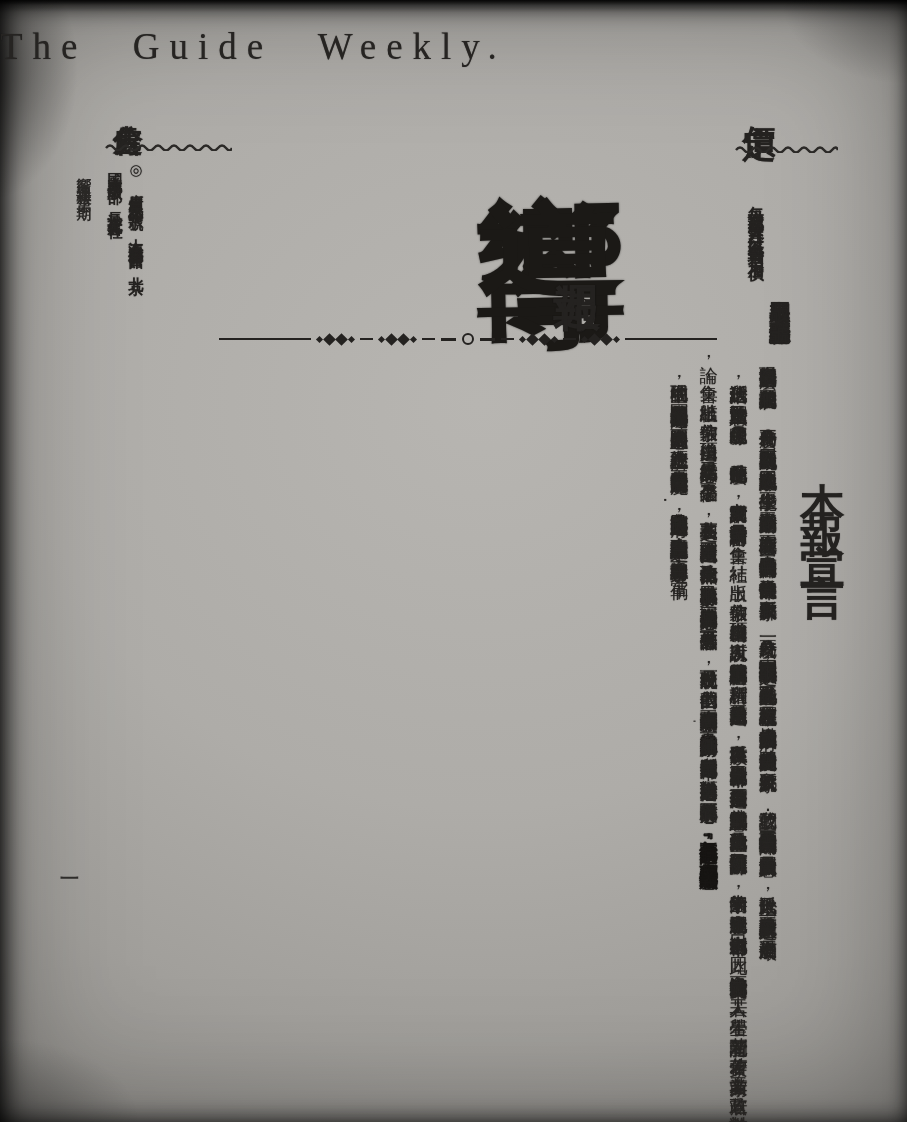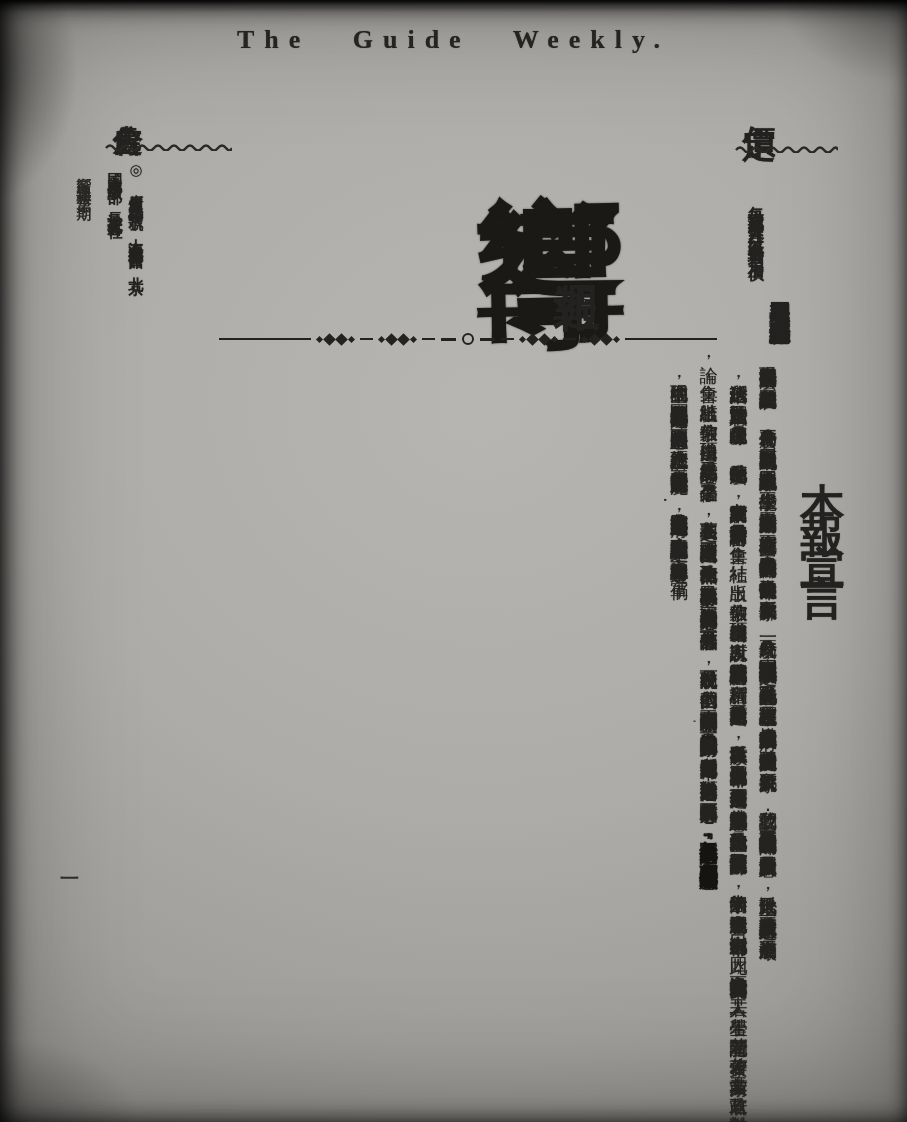--- a/index.html
+++ b/index.html
@@ -22,22 +22,22 @@
       radial-gradient(ellipse 140px 190px at -20px 70px, rgba(0,0,0,.55), rgba(0,0,0,0) 70%),
       radial-gradient(ellipse 180px 120px at 100% 0%, rgba(0,0,0,.35), rgba(0,0,0,0) 70%),
       radial-gradient(ellipse 200px 120px at 0% 100%, rgba(0,0,0,.30), rgba(0,0,0,0) 70%),
       linear-gradient(180deg, rgba(0,0,0,.85) 0, rgba(0,0,0,.25) 5px, rgba(0,0,0,0) 12px);
   }
   .ink{color:#242220;text-shadow:0 0 1px rgba(20,18,16,.55);}
 
   
   .rtl-line{writing-mode:vertical-rl;white-space:nowrap;overflow:visible;}
 
-  .eng-title{position:absolute;top:25px;left:0;right:0;text-align:center;
-    font-weight:bold;font-size:26px;letter-spacing:10px;word-spacing:26px;color:#262422;
+  .eng-title{position:absolute;top:25px;left:0;right:0;
+    font-weight:normal;font-size:37px;letter-spacing:10px;word-spacing:26px;color:#262422;
     text-shadow:0 0 1px rgba(0,0,0,.5);}
 
   
   .calligraphy{position:absolute;top:72px;left:236px;width:420px;height:180px;
     font-size:150px;line-height:210px;font-weight:bold;color:#1b1916;
     text-shadow:0 0 2px rgba(10,10,10,.6);transform:rotate(-1deg);}
   .subtitle{position:absolute;top:246px;left:390px;width:250px;height:60px;
     font-size:48px;line-height:125px;font-weight:bold;}
 
   

